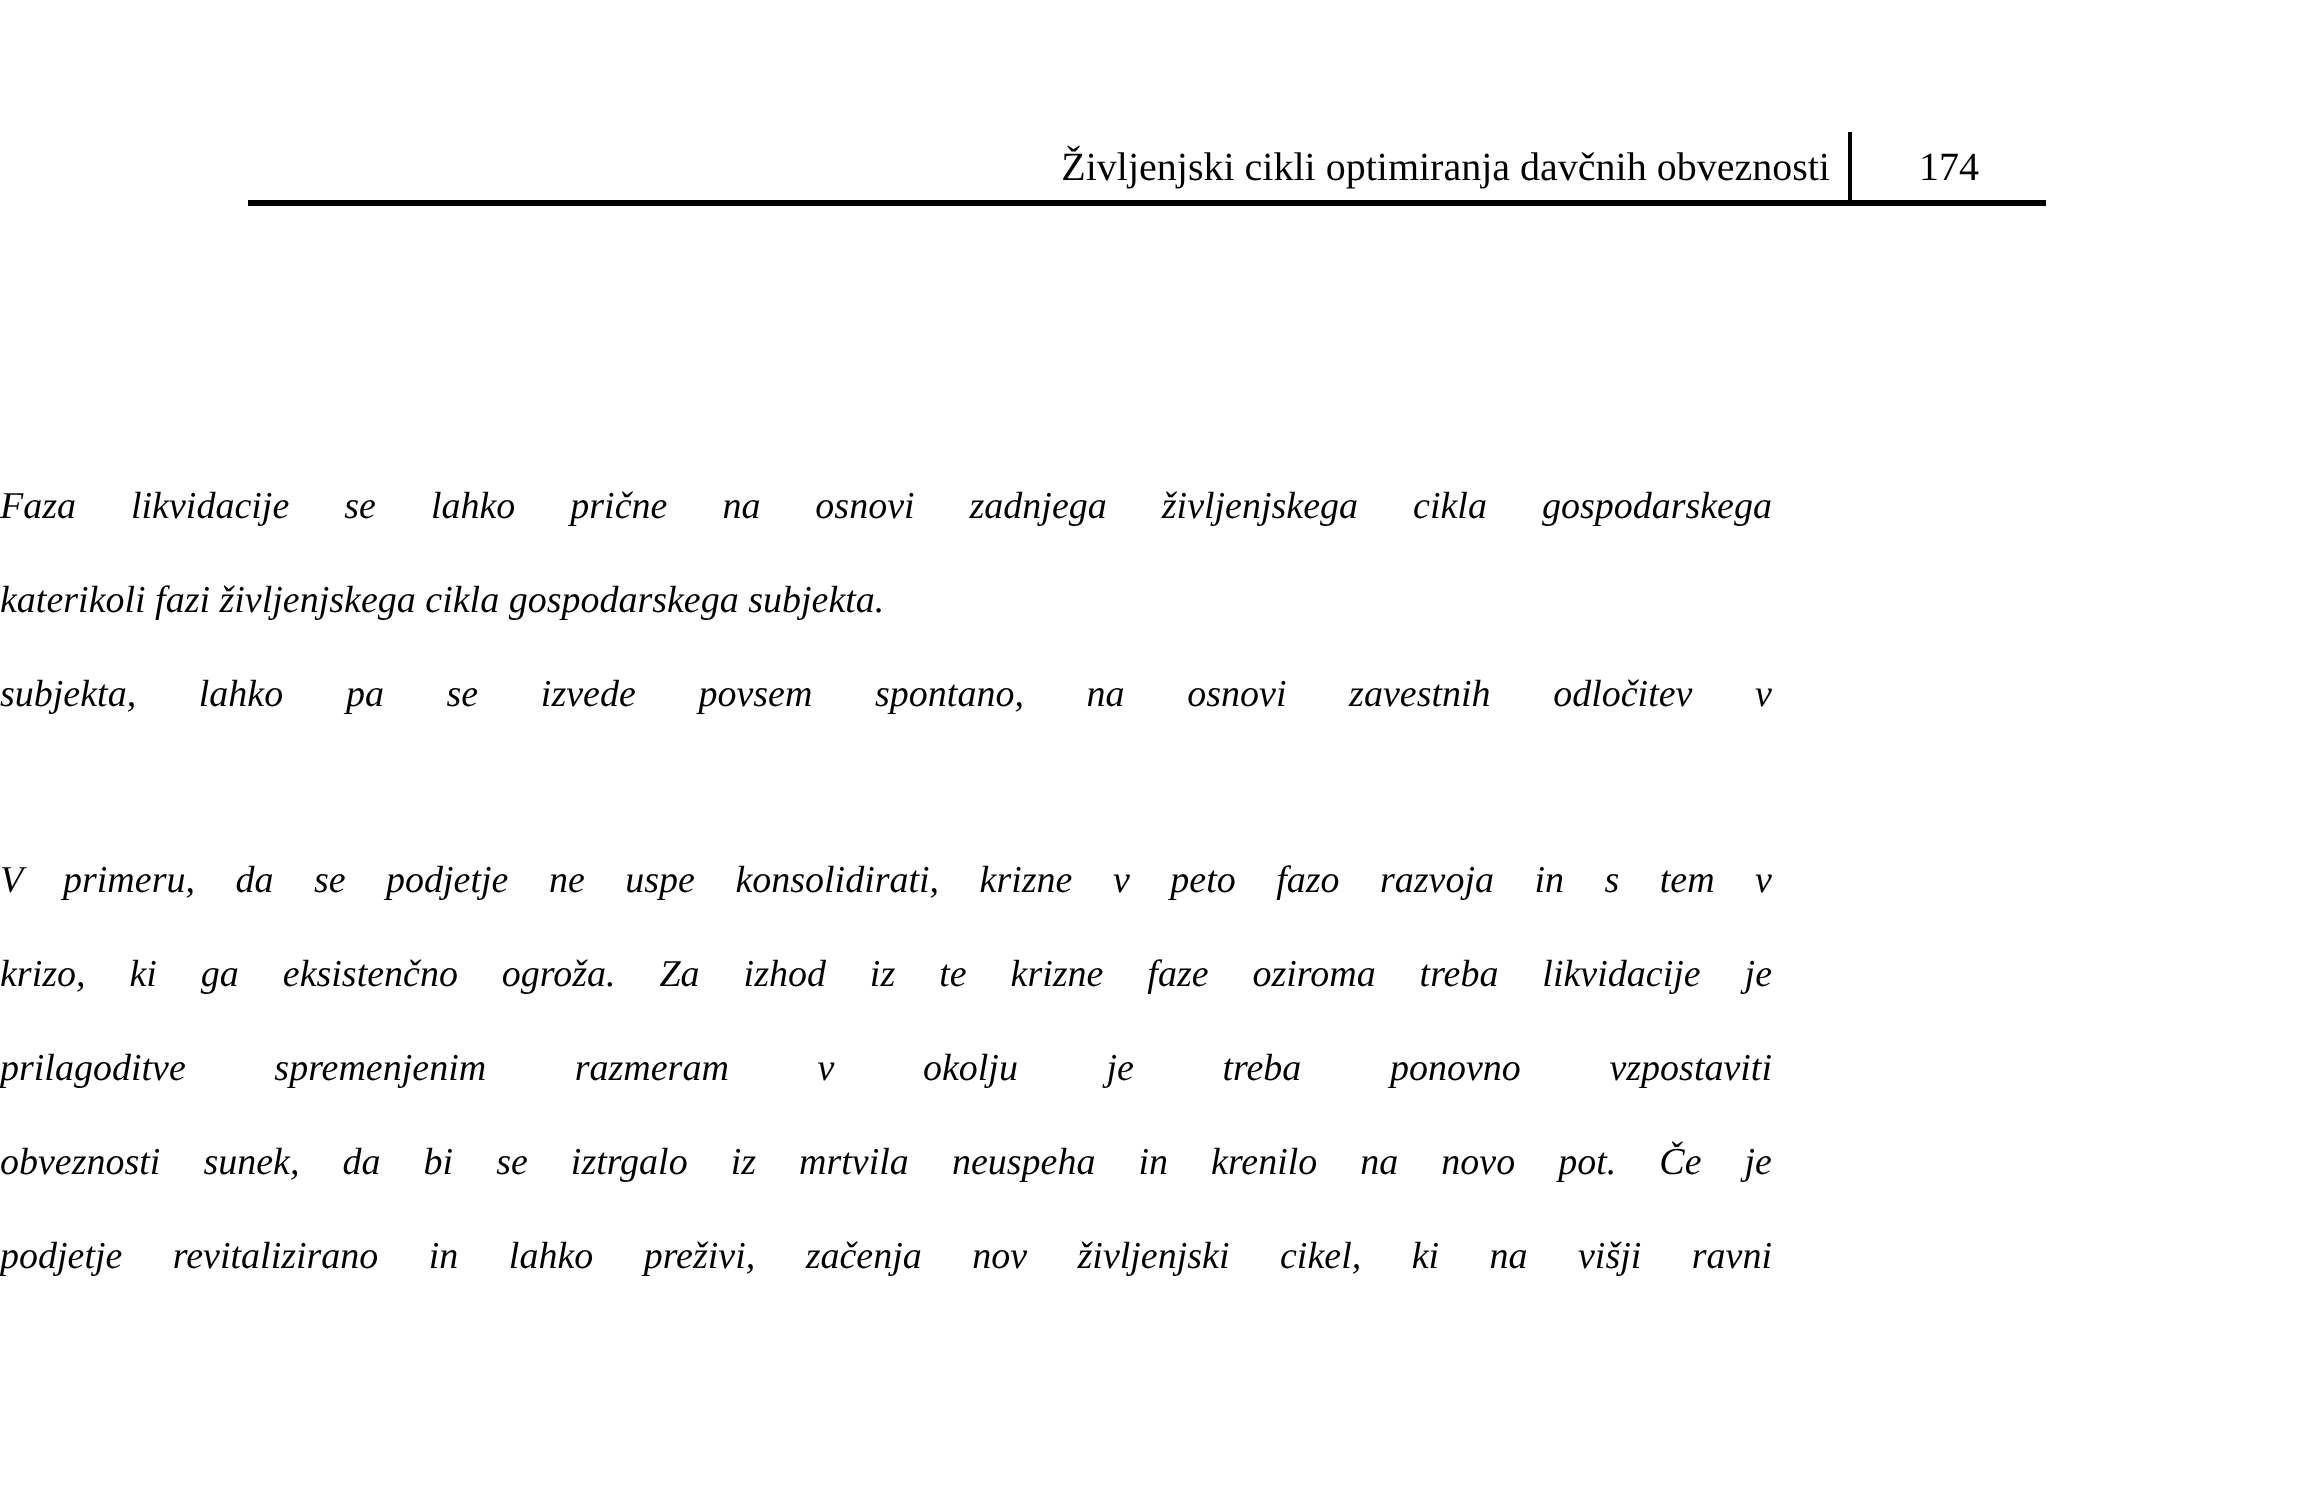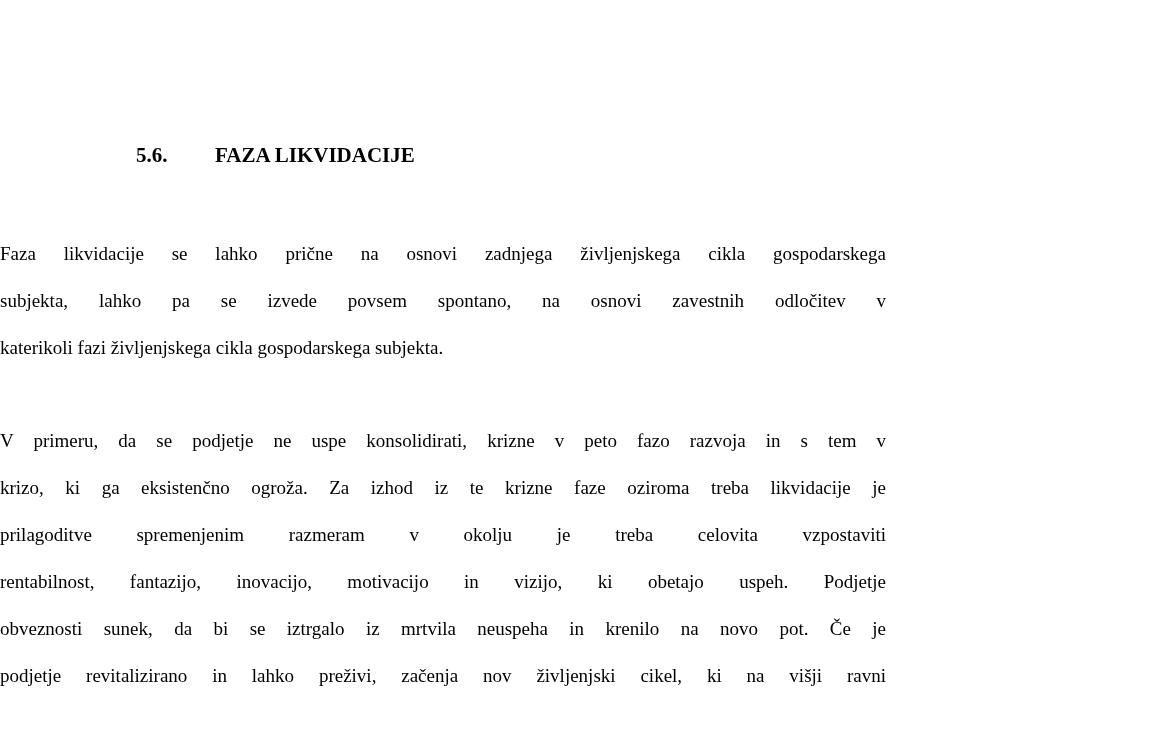--- a/index.html
+++ b/index.html
@@ -72,51 +72,53 @@
     left: 135px;
     width: 886px;
     font-size: 19px;
   }
   .para-1 { top: 230px; }
   .para-2 { top: 417px; }
   .para {
     position: absolute;
     left: 0;
     width: 886px;
+    font-style: italic;
   }
   .line {
     line-height: 47px;
     height: 47px;
     text-align: justify;
     text-align-last: justify;
     white-space: normal;
     overflow: hidden;
   }
   .line.last {
     text-align-last: left;
   }
 </style>
 </head>
 <body>
 
 <div class="page">
 
+  <div class="header">
+    <div class="header-title">Življenjski cikli optimiranja davčnih obveznosti</div>
+    <div class="header-sep"></div>
+    <div class="header-pagenum">174</div>
+  </div>
 
-  <div class="section-heading">
-    <span class="section-number">5.6.</span><span>FAZA LIKVIDACIJE</span>
-  </div>
 
   <div class="bodytext para para-1">
     <div class="line">Faza likvidacije se lahko prične na osnovi zadnjega življenjskega cikla gospodarskega</div>
+    <div class="line last">katerikoli fazi življenjskega cikla gospodarskega subjekta.</div>
     <div class="line">subjekta, lahko pa se izvede povsem spontano, na osnovi zavestnih odločitev v</div>
-    <div class="line last">katerikoli fazi življenjskega cikla gospodarskega subjekta.</div>
   </div>
 
   <div class="bodytext para para-2">
     <div class="line">V primeru, da se podjetje ne uspe konsolidirati, krizne v peto fazo razvoja in s tem v</div>
     <div class="line">krizo, ki ga eksistenčno ogroža. Za izhod iz te krizne faze oziroma treba likvidacije je</div>
-    <div class="line">prilagoditve spremenjenim razmeram v okolju je treba celovita vzpostaviti</div>
-    <div class="line">rentabilnost, fantazijo, inovacijo, motivacijo in vizijo, ki obetajo uspeh. Podjetje</div>
+    <div class="line">prilagoditve spremenjenim razmeram v okolju je treba ponovno vzpostaviti</div>
     <div class="line">obveznosti sunek, da bi se iztrgalo iz mrtvila neuspeha in krenilo na novo pot. Če je</div>
     <div class="line">podjetje revitalizirano in lahko preživi, začenja nov življenjski cikel, ki na višji ravni</div>
   </div>
 
 </div>
 
 </body></html>

